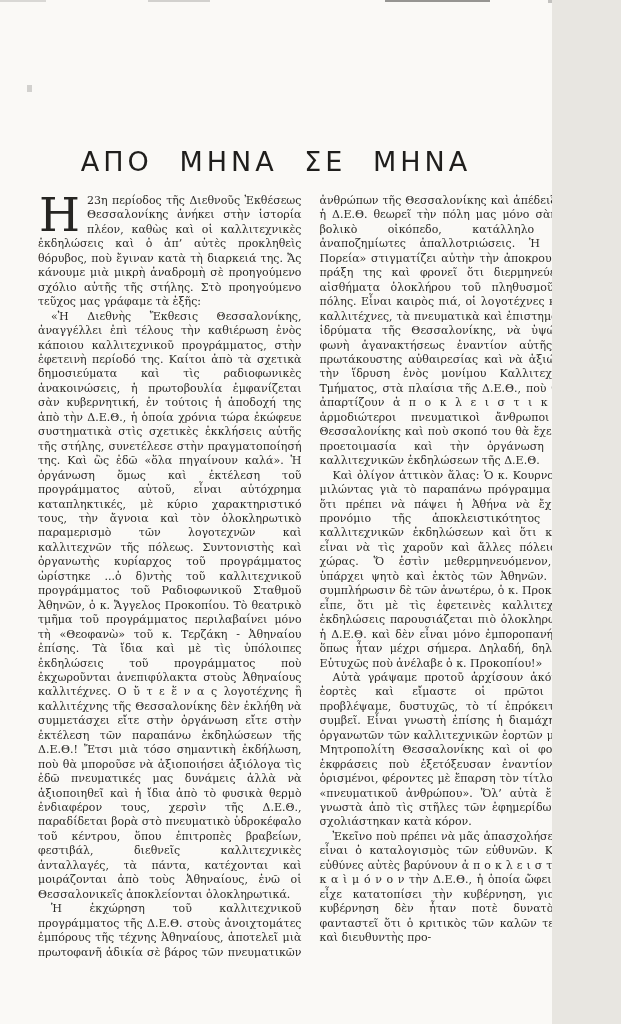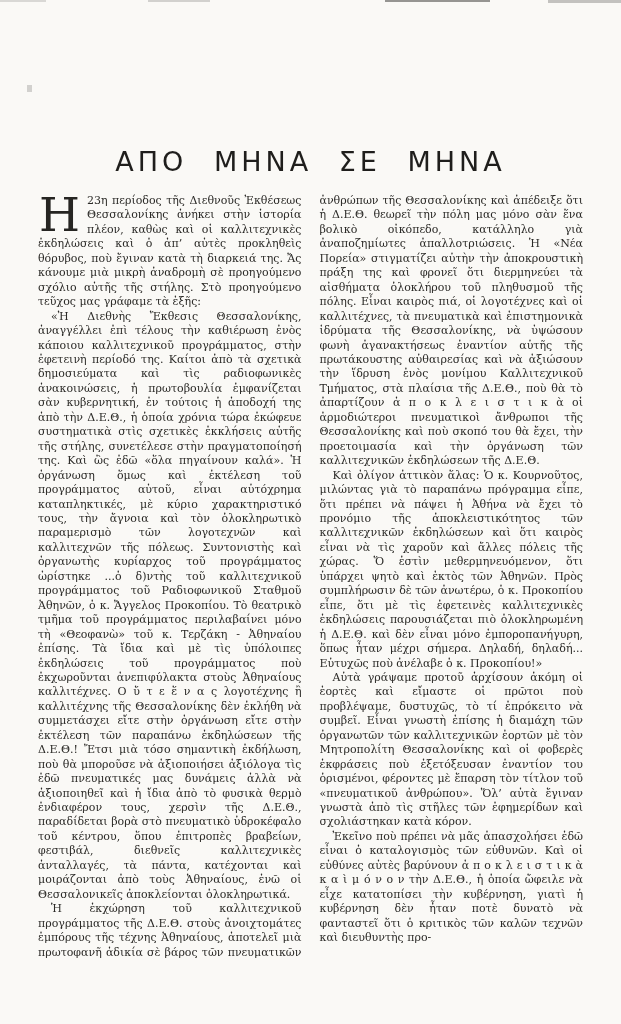--- a/index.html
+++ b/index.html
@@ -2,21 +2,21 @@
 <html lang="el"><head>
 <meta charset="utf-8">
 <style>
   html, body {
     margin: 0;
     padding: 0;
     background: #e8e6e1;
   }
   .page {
     position: relative;
-    width: 621px;
+    width: 552px;
     height: 1024px;
     background: #faf9f6;
     overflow: hidden;
     color: #2b2a27;
     box-sizing: border-box;
   }
   
   .artifact { position: absolute; background: #444340; }
   .artifact.a1 { left: 385px; top: 0; width: 105px; height: 2px; opacity: .55; }
   .artifact.a2 { left: 548px; top: 0; width: 73px;  height: 3px; opacity: .30; }

